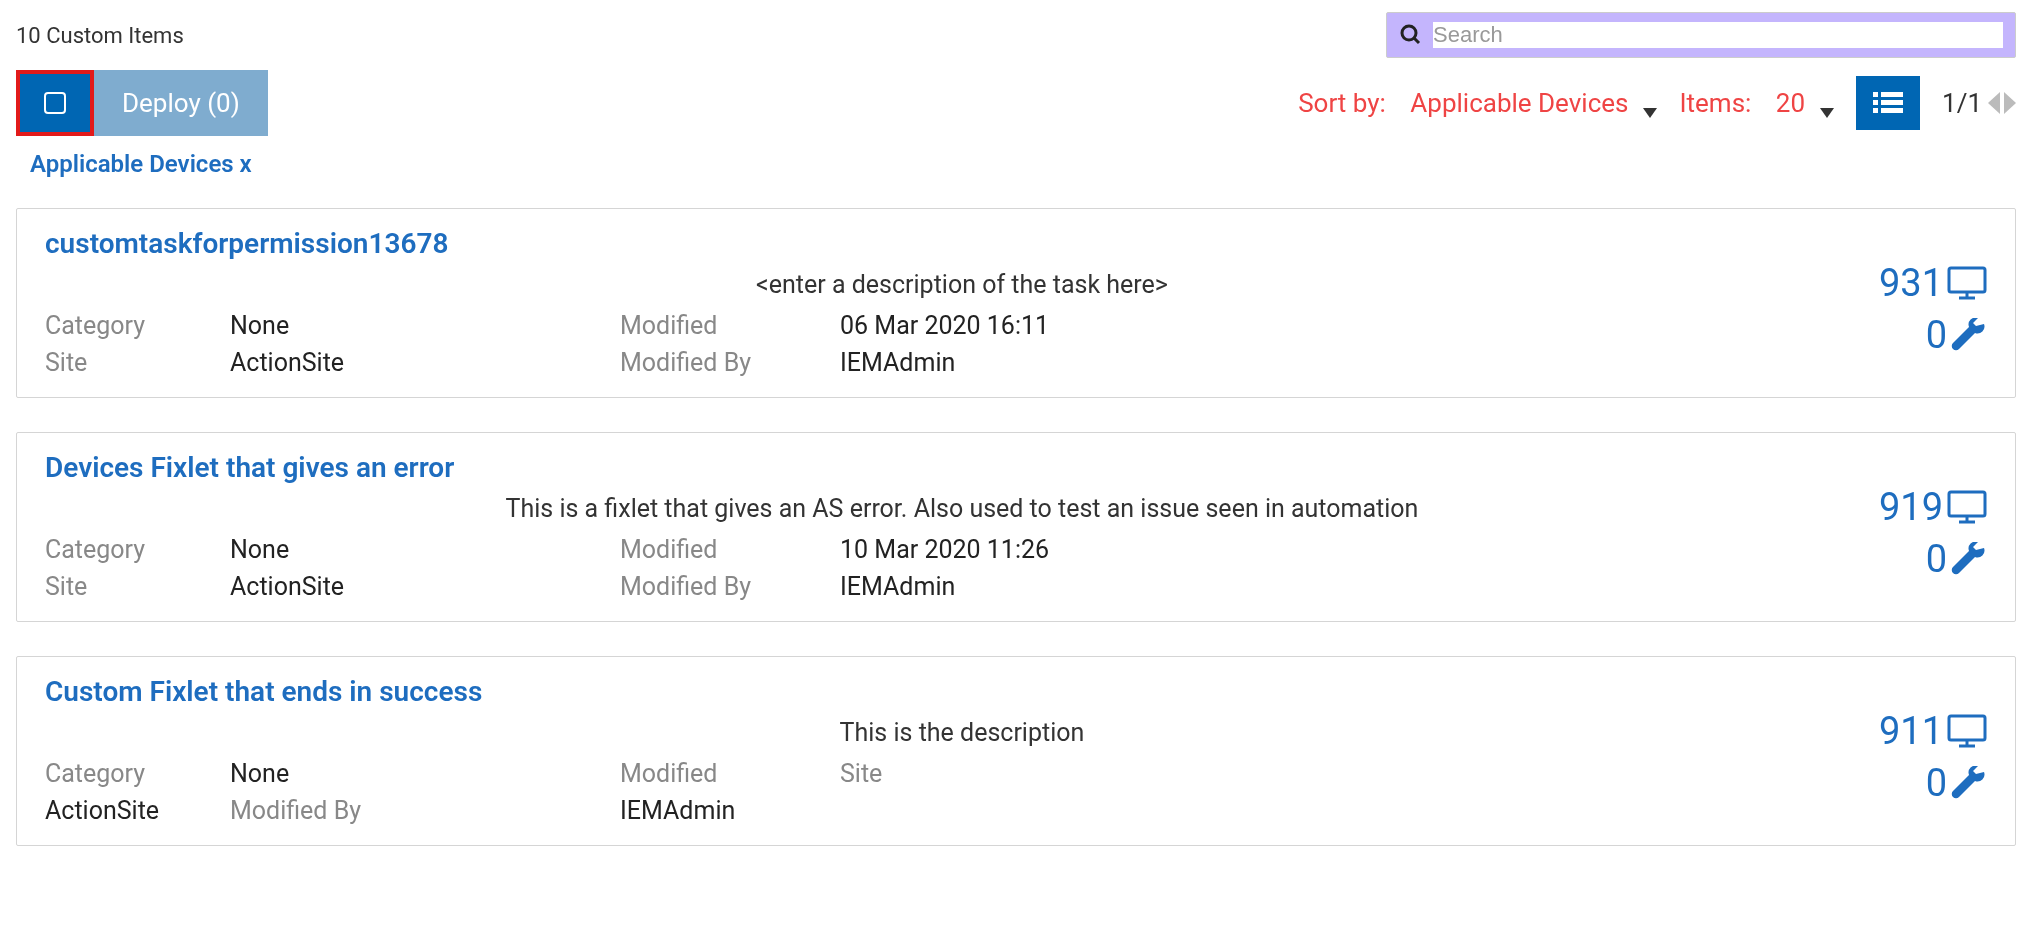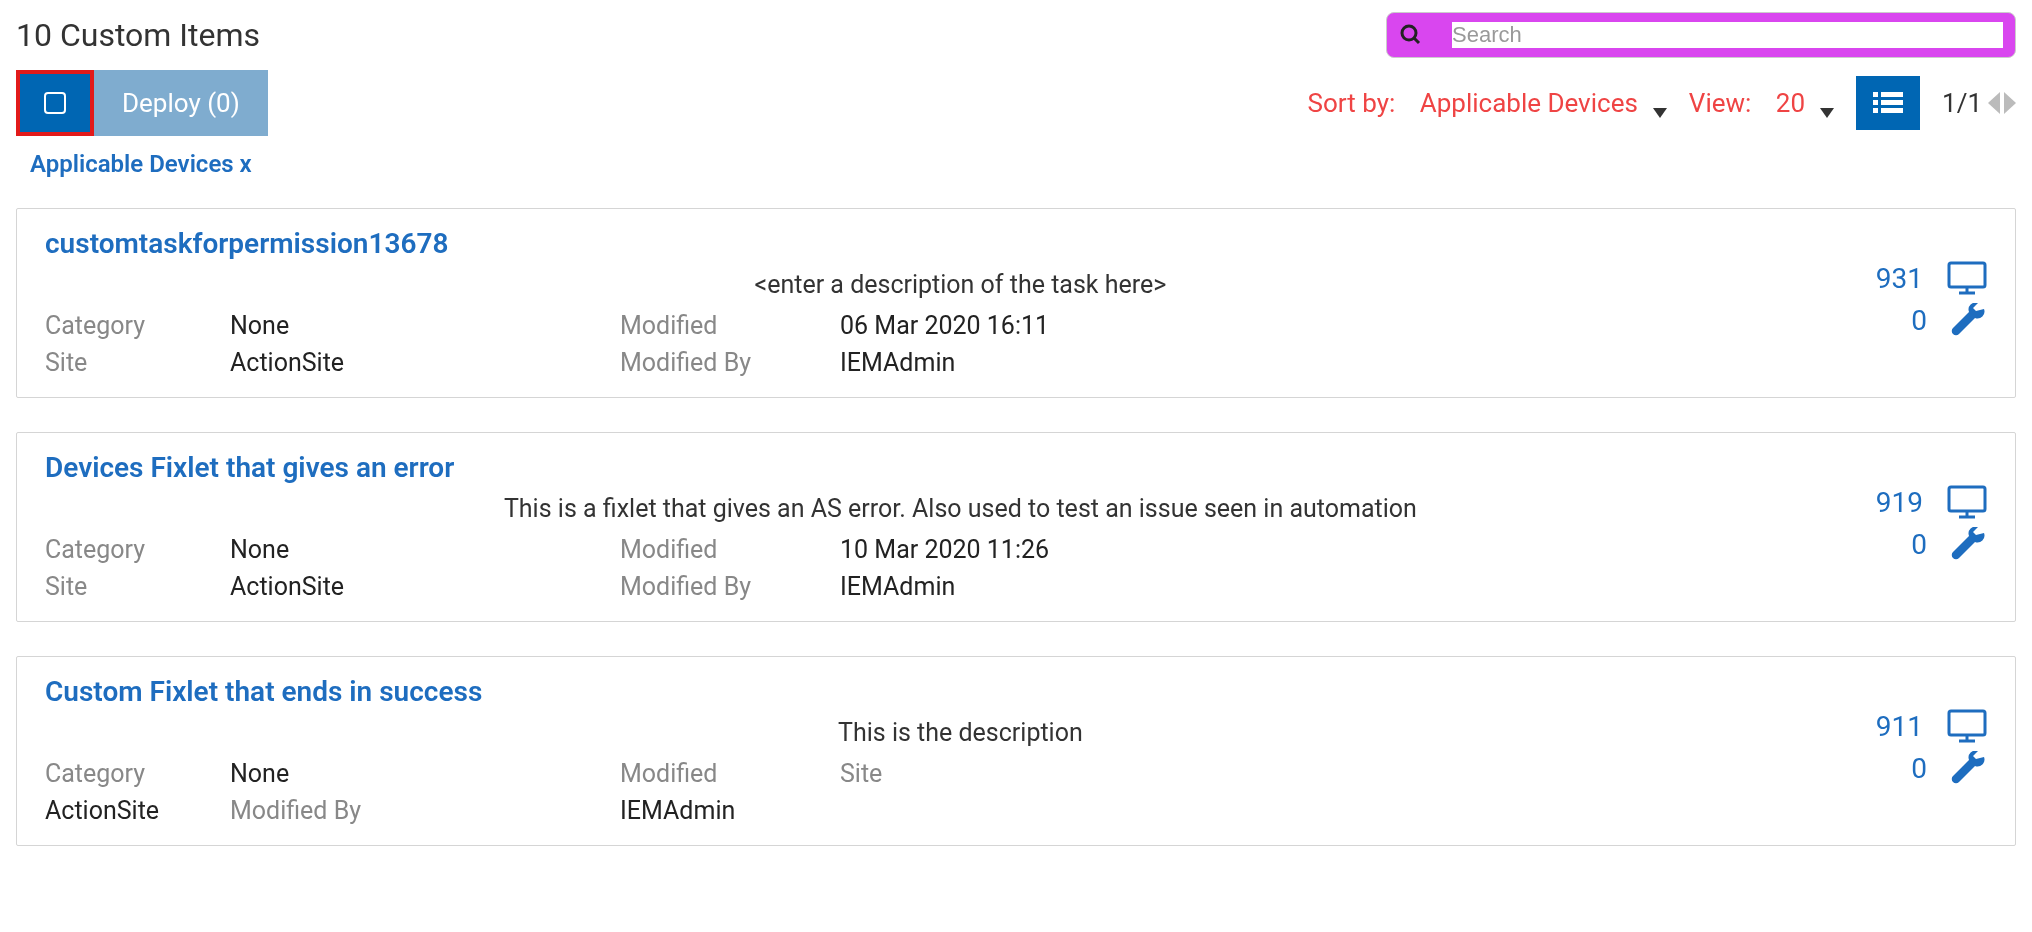--- a/index.html
+++ b/index.html
@@ -10,34 +10,33 @@
       padding: 12px 16px;
       width: 2032px;
     }
     .top-row {
       display: flex;
       justify-content: space-between;
       align-items: center;
       margin-bottom: 12px;
     }
     .page-title {
-      font-size: 32px;
+      font-size: 22px;
       font-weight: 400;
       color: #333333;
     }
     .search-wrap {
       display: flex;
       align-items: center;
       border: 1px solid #cccccc;
-      border-radius: 8px;
+      border-radius: 2px;
       width: 630px;
       height: 46px;
       padding: 0 12px;
-      background: #d946ef;
-      gap: 19px;
+      background: #c4b5fd;
     }
     .search-wrap svg { flex-shrink:0; margin-right:10px; }
     .search-wrap input {
       border: none;
       outline: none;
       font-size: 22px;
       width: 100%;
       color: #555;
     }
     .search-wrap input::placeholder { color: #999999; }
@@ -135,23 +134,23 @@
     .item-side {
       display: flex;
       flex-direction: column;
       align-items: flex-end;
       gap: 8px;
       padding-top: 34px;
     }
     .side-row {
       display: flex;
       align-items: center;
-      gap: 24px;
+      gap: 4px;
       color: #1e6dbf;
-      font-size: 28px;
+      font-size: 38px;
       font-weight: 400;
       cursor: pointer;
     }
     .side-row svg { flex-shrink:0; }
   </style>
 </head>
 <body>
 
 <div class="top-row">
   <div class="page-title">10 Custom Items</div>
@@ -176,21 +175,21 @@
   <div class="toolbar-right">
     <div class="sort-group">
       <span>Sort by:</span>
       <span>&nbsp;</span>
       <span>Applicable Devices</span>
       <svg class="caret-down" width="14" height="10" viewBox="0 0 14 10">
           <polygon points="0,0 14,0 7,10" fill="#333333"></polygon>
         </svg>
     </div>
     <div class="view-group">
-      <span>View:</span>
+      <span>Items:</span>
       <span>&nbsp;</span>
       <span>20</span>
       <svg class="caret-down" width="14" height="10" viewBox="0 0 14 10">
           <polygon points="0,0 14,0 7,10" fill="#333333"></polygon>
         </svg>
     </div>
     <div class="list-view-btn">
       <svg width="30" height="22" viewBox="0 0 30 22" fill="#ffffff">
         <rect x="0" y="0" width="5" height="5"></rect>
           <rect x="8" y="0" width="22" height="5"></rect>

